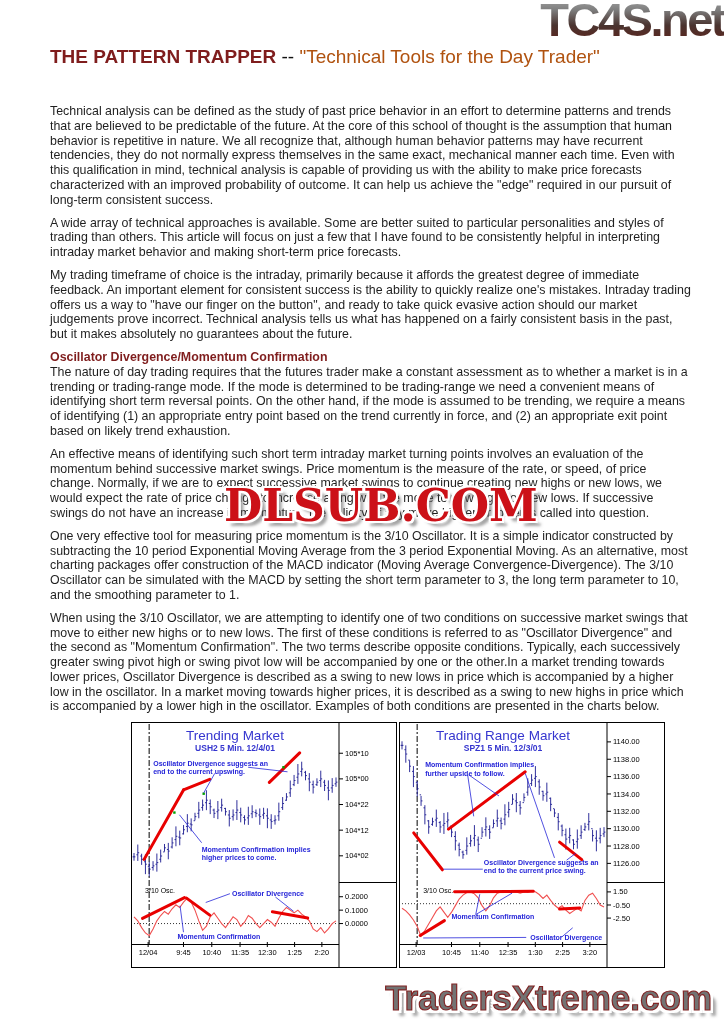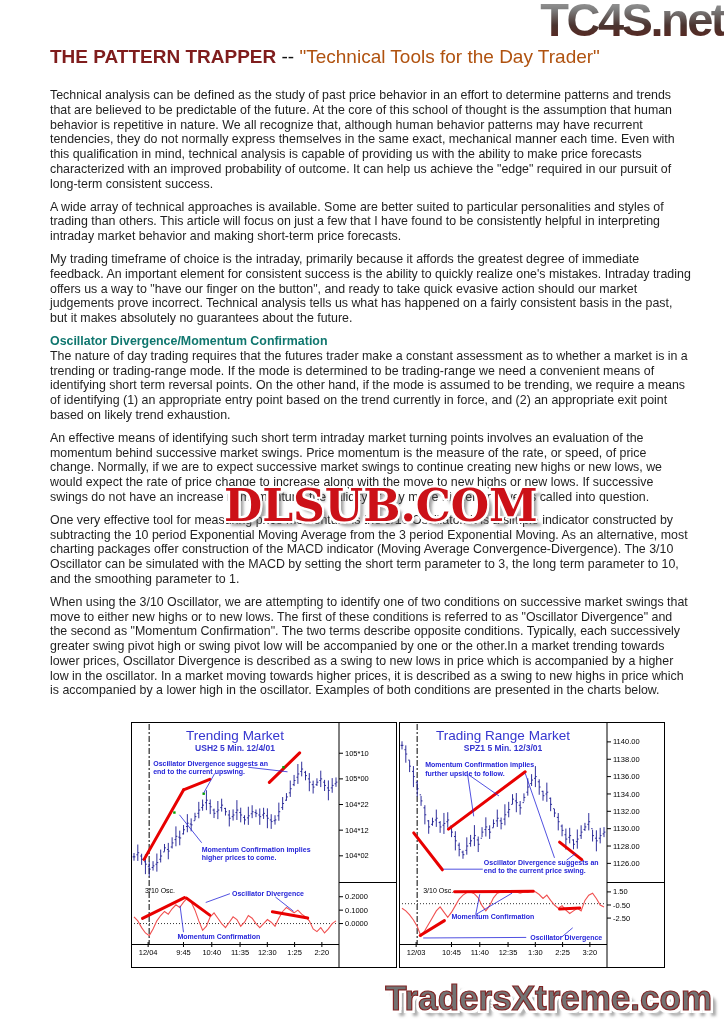--- a/index.html
+++ b/index.html
@@ -8,23 +8,23 @@
   
   .logo{position:absolute;top:-4px;right:1px;font-size:47px;font-weight:bold;letter-spacing:-2.5px;
         background:linear-gradient(180deg,#a8a8a8 0%,#7d7d7d 30%,#4a3430 62%,#5e241c 100%);
         -webkit-background-clip:text;background-clip:text;color:transparent;line-height:1;}
   
   .title-row{position:absolute;left:50px;top:46px;font-size:19px;white-space:nowrap;}
   .title-main{color:#7f1d1d;font-weight:bold;}
   .title-sep{color:#111;}
   .title-tag{color:#b0520f;}
   
-  .article{position:absolute;left:50px;top:88px;width:642px;font-size:12.4px;line-height:14.8px;color:#1f1f1f;}
+  .article{position:absolute;left:50px;top:104px;width:642px;font-size:12.4px;line-height:14.8px;color:#1f1f1f;}
   .article p{margin:0 0 8px 0;}
-  .article h2{margin:6px 0 0 0;font-size:12.4px;line-height:14.8px;color:#0f766e;font-weight:bold;}
+  .article h2{margin:6px 0 0 0;font-size:12.4px;line-height:14.8px;color:#7f1d1d;font-weight:bold;}
   
   .watermark{position:absolute;left:224px;top:484px;font-family:"DejaVu Serif",serif;font-weight:bold;
         font-size:44px;line-height:1;color:#cc1118;letter-spacing:0px;
         text-shadow:-2px -2px 0 #fff,2px -2px 0 #fff,-2px 2px 0 #fff,2px 2px 0 #fff,
                     -2px 0 0 #fff,2px 0 0 #fff,0 -2px 0 #fff,0 2px 0 #fff,
                     5px 5px 3px rgba(90,90,90,.55);}
   
   .charts{position:absolute;left:87px;top:722px;display:flex;gap:2px;padding-left:44px;}
   .chart-box{margin:0;padding:0;}
   .chart-box svg{display:block;font-family:"Liberation Sans",sans-serif;}

